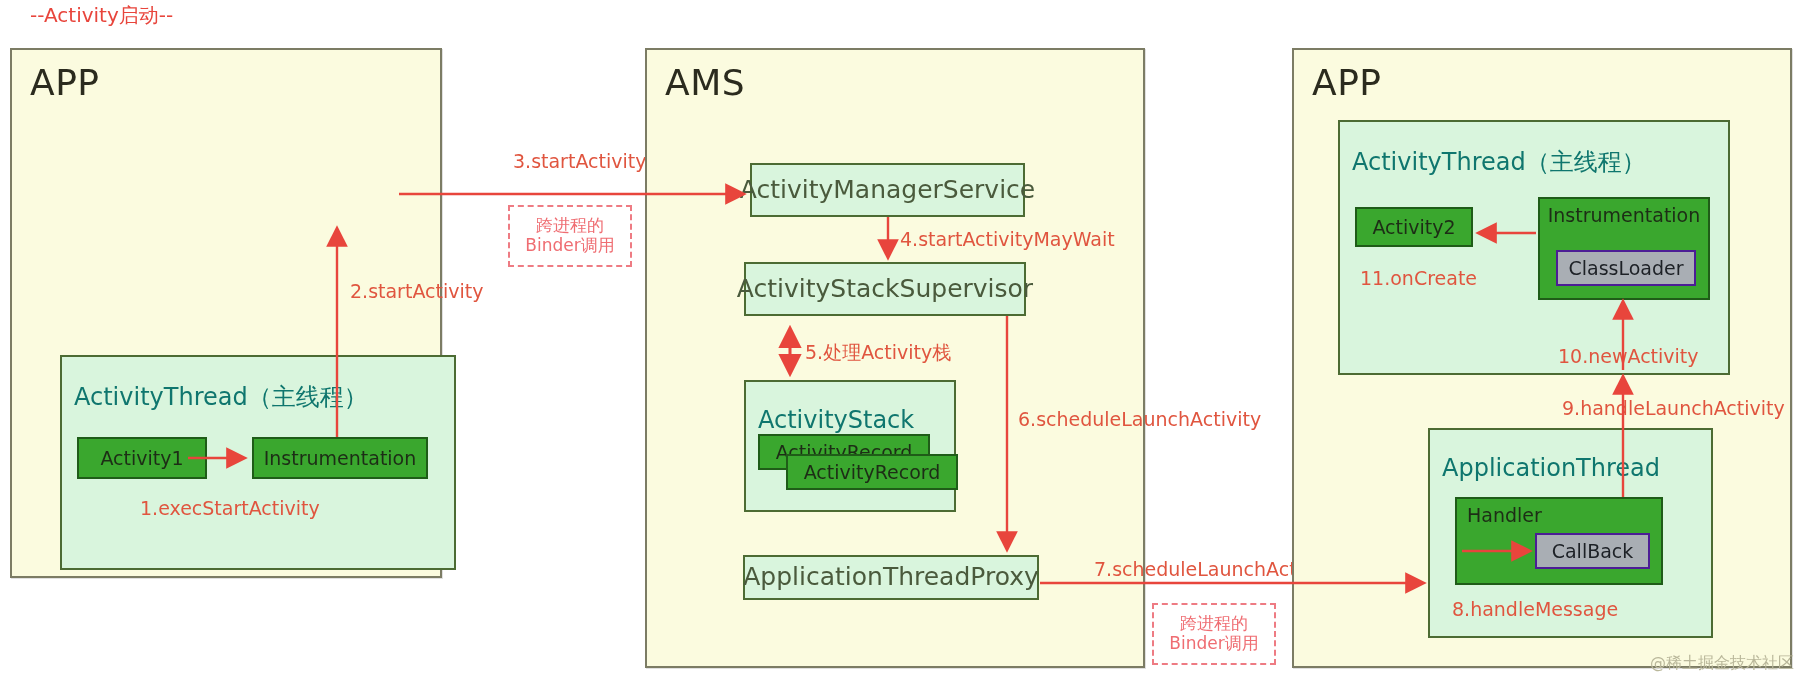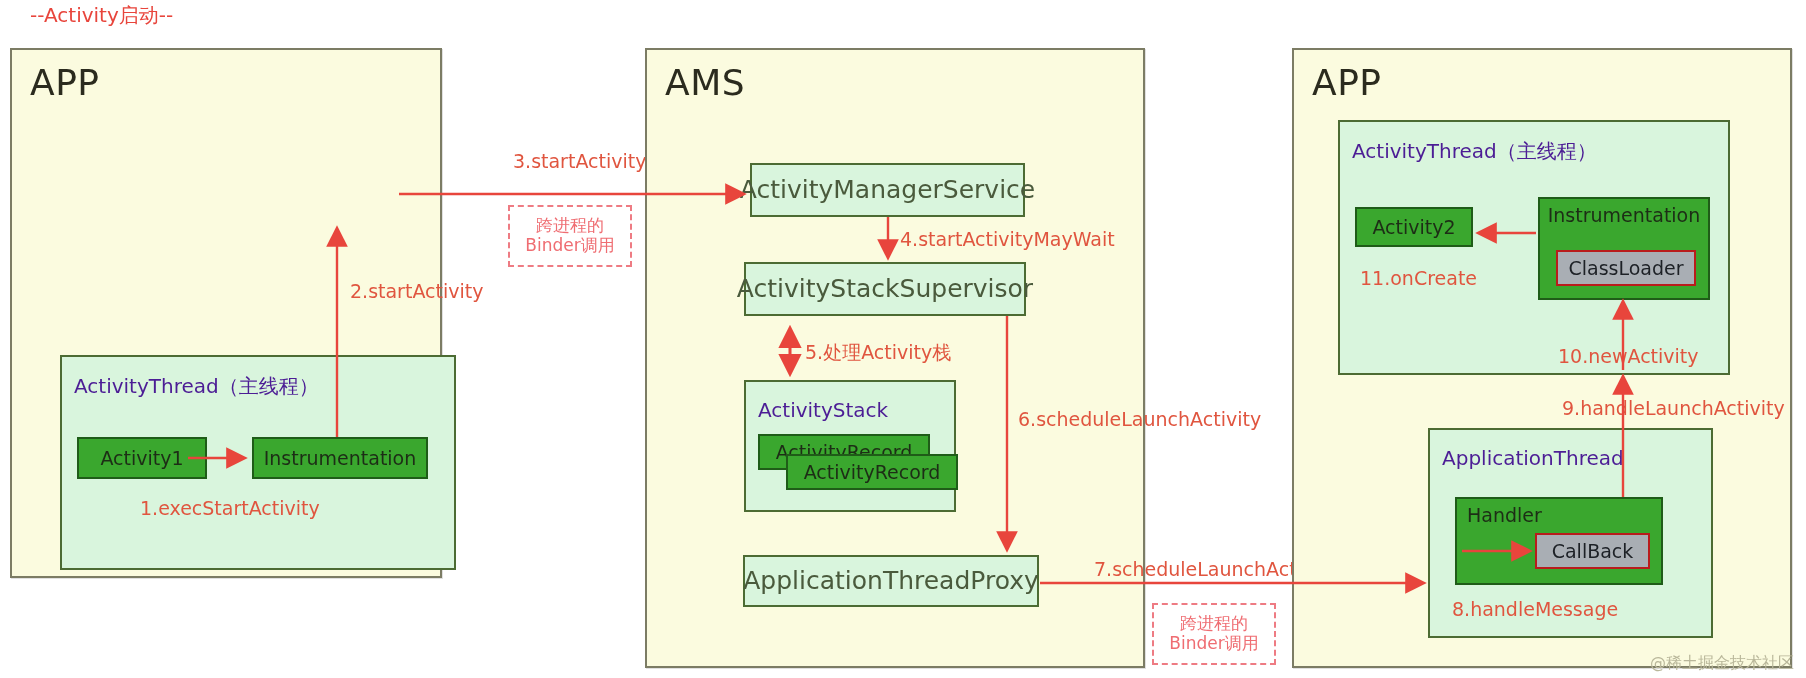--- a/index.html
+++ b/index.html
@@ -53,23 +53,23 @@
   
   .lbox {
     position: absolute;
     background: #d9f5dd;
     border: 2px solid #4c6b33;
     box-sizing: border-box;
   }
   .lbox-label {
     position: absolute;
     left: 12px;
-    top: 16px;
-    font-size: 20px;
-    color: #4c1d95;
+    top: 24px;
+    font-size: 24px;
+    color: #0f766e;
     white-space: nowrap;
   }
 
   
   .node {
     position: absolute;
     background: #d9f5dd;
     border: 2px solid #4c6b33;
     box-sizing: border-box;
     display: flex;
@@ -107,21 +107,21 @@
     top: 5px;
     font-size: 19px;
     color: #1d2d16;
     white-space: nowrap;
   }
 
   
   .graynode {
     position: absolute;
     background: #a9aeb4;
-    border: 2px solid #b91c1c;
+    border: 2px solid #4c1d95;
     box-sizing: border-box;
     display: flex;
     align-items: center;
     justify-content: center;
   }
   .graynode-text {
     font-size: 19px;
     color: #1d2126;
     white-space: nowrap;
   }
@@ -223,21 +223,21 @@
   </div>
 
   <div class="gnode" style="left:758px; top:434px; width:172px; height:36px;">
     <span class="gnode-text">ActivityRecord</span>
   </div>
 
   <div class="gnode" style="left:786px; top:454px; width:172px; height:36px;">
     <span class="gnode-text">ActivityRecord</span>
   </div>
 
-  <div class="node" style="left:743px; top:555px; width:296px; height:52px;">
+  <div class="node" style="left:743px; top:555px; width:296px; height:45px;">
     <span class="node-text">ApplicationThreadProxy</span>
   </div>
 
   <div class="step" style="left:900px; top:228px;">4.startActivityMayWait</div>
   <div class="step" style="left:805px; top:340px;">5.处理Activity栈</div>
   <div class="step" style="left:1018px; top:408px;">6.scheduleLaunchActivity</div>
 
   <div class="step" style="left:1094px; top:558px;">7.scheduleLaunchActivity</div>
 
   <div class="binder" style="left:1152px; top:603px; width:124px; height:62px;">

